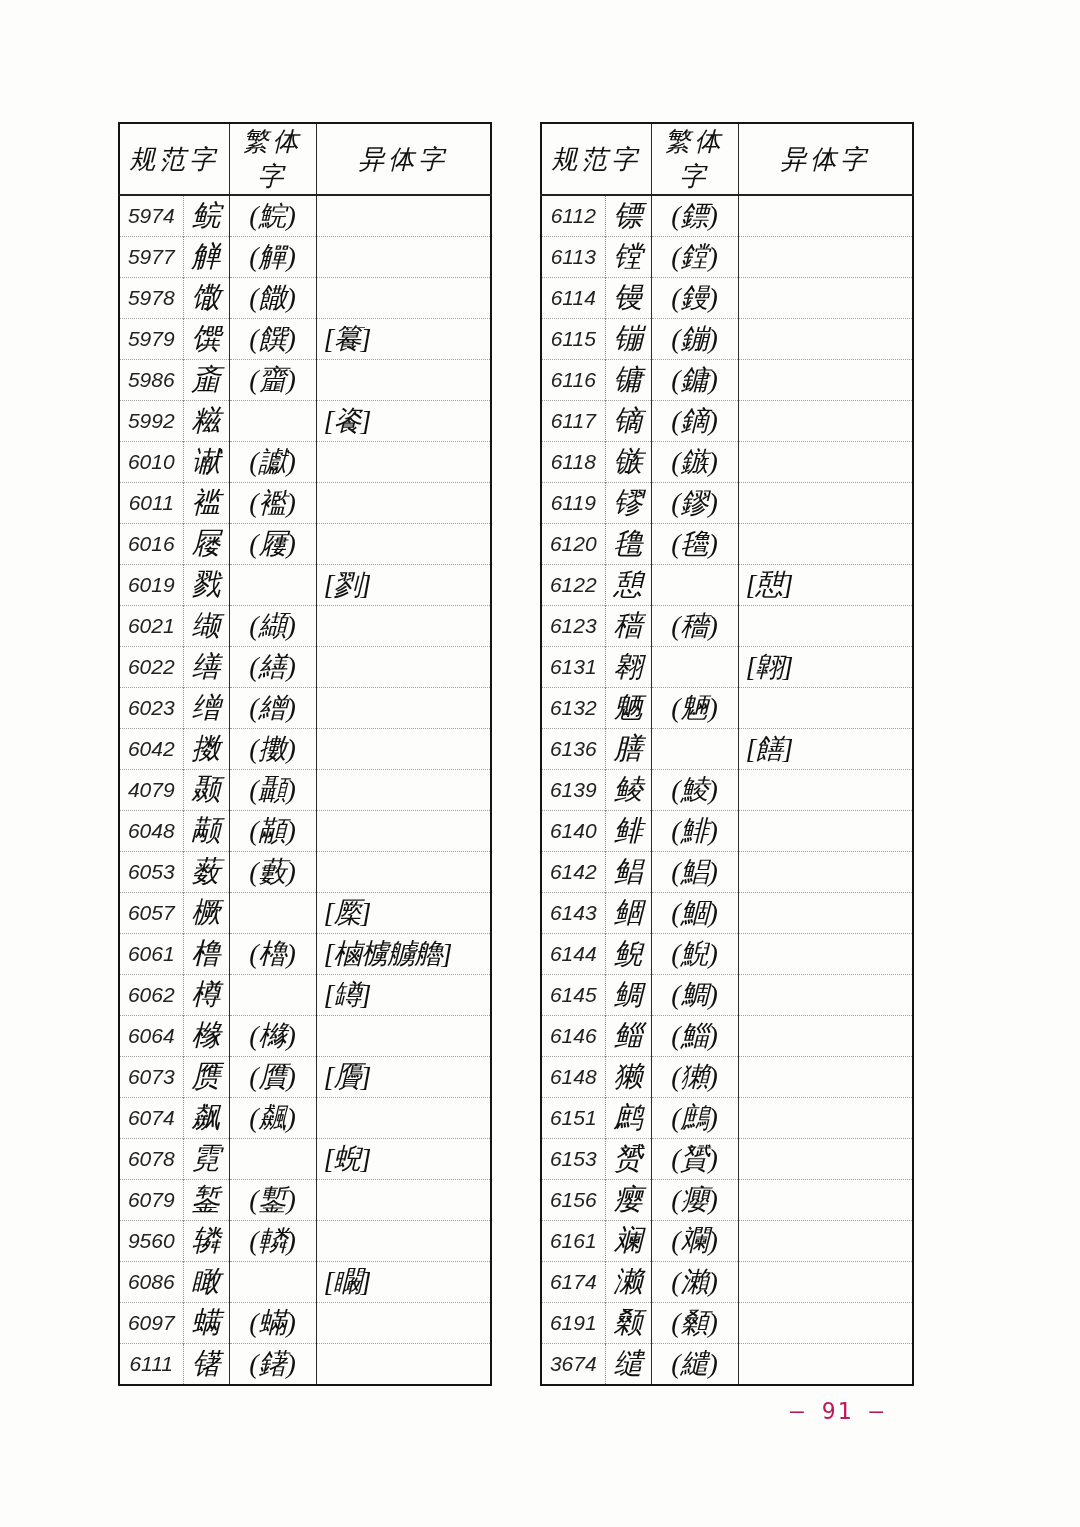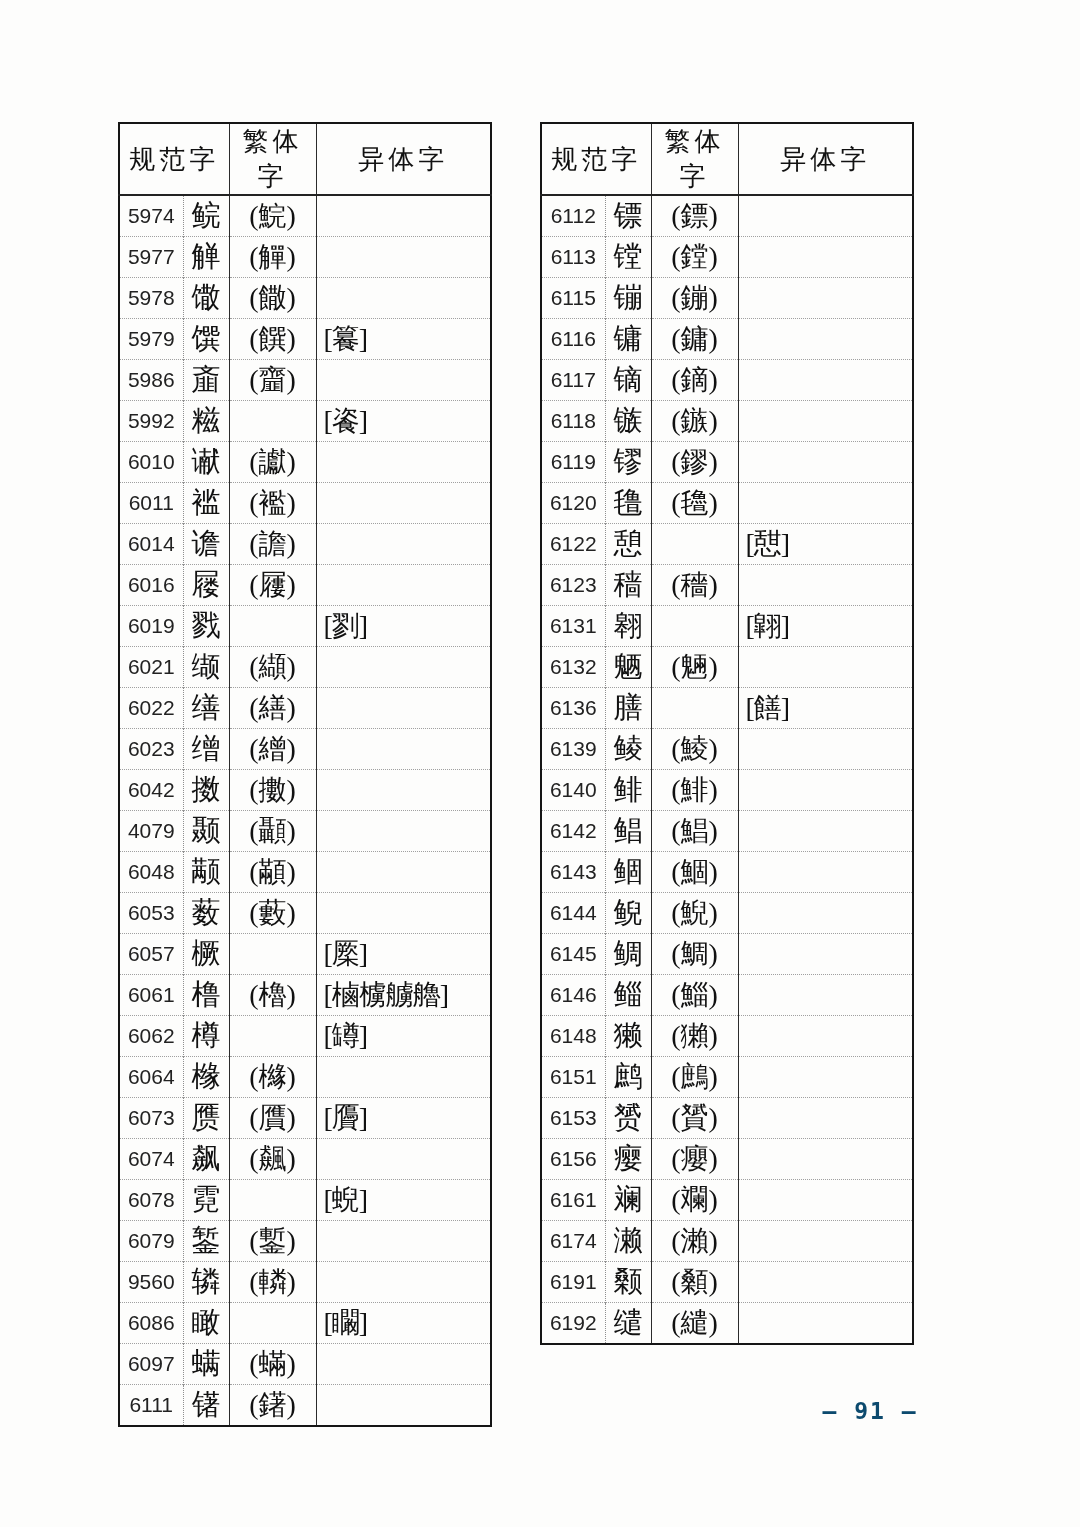--- a/index.html
+++ b/index.html
@@ -19,20 +19,21 @@
     position: absolute;
     inset: 0;
   }
   table.cmp {
     position: absolute;
     top: 122px;
     width: 372px;
     border-collapse: collapse;
     table-layout: fixed;
     background: transparent;
+    font-style: italic;
   }
   table.cmp.left  { left: 118px; }
   table.cmp.right { left: 540px; }
 
   table.cmp, table.cmp th, table.cmp td { box-sizing: border-box; }
 
   table.cmp {
     border: 2.5px solid #151515;
   }
   th.hdr {
@@ -81,26 +82,25 @@
     text-align: left;
     padding-left: 7px;
     color: #111;
     letter-spacing: -1px;
   }
   .footer {
     position: absolute;
     left: 790px;
     top: 1398px;
     width: 160px;
-    text-align: center;
+    text-align: left;
     font-family: "DejaVu Sans Mono", "Liberation Serif", serif;
     font-size: 23px;
-    color: #0c4a6e;
+    color: #be185d;
     letter-spacing: 2px;
-    font-weight: bold;
   }
 </style>
 </head>
 <body>
 
 <div class="page">
 
   <table class="cmp left">
     <colgroup>
       <col style="width:64px">
@@ -158,26 +158,20 @@
           <td class="cell-trad v-solid">(讞)</td>
           <td class="cell-var"></td>
         </tr>
         <tr>
           <td class="cell-num  v-light">6011</td>
           <td class="cell-std  v-solid">褴</td>
           <td class="cell-trad v-solid">(襤)</td>
           <td class="cell-var"></td>
         </tr>
         <tr>
-          <td class="cell-num  v-light">6014</td>
-          <td class="cell-std  v-solid">谵</td>
-          <td class="cell-trad v-solid">(譫)</td>
-          <td class="cell-var"></td>
-        </tr>
-        <tr>
           <td class="cell-num  v-light">6016</td>
           <td class="cell-std  v-solid">屦</td>
           <td class="cell-trad v-solid">(屨)</td>
           <td class="cell-var"></td>
         </tr>
         <tr>
           <td class="cell-num  v-light">6019</td>
           <td class="cell-std  v-solid">戮</td>
           <td class="cell-trad v-solid"></td>
           <td class="cell-var">[剹]</td>
@@ -320,20 +314,26 @@
           <td class="cell-trad v-solid">(鏢)</td>
           <td class="cell-var"></td>
         </tr>
         <tr>
           <td class="cell-num  v-light">6113</td>
           <td class="cell-std  v-solid">镗</td>
           <td class="cell-trad v-solid">(鏜)</td>
           <td class="cell-var"></td>
         </tr>
         <tr>
+          <td class="cell-num  v-light">6114</td>
+          <td class="cell-std  v-solid">镘</td>
+          <td class="cell-trad v-solid">(鏝)</td>
+          <td class="cell-var"></td>
+        </tr>
+        <tr>
           <td class="cell-num  v-light">6115</td>
           <td class="cell-std  v-solid">镚</td>
           <td class="cell-trad v-solid">(鏰)</td>
           <td class="cell-var"></td>
         </tr>
         <tr>
           <td class="cell-num  v-light">6116</td>
           <td class="cell-std  v-solid">镛</td>
           <td class="cell-trad v-solid">(鏞)</td>
           <td class="cell-var"></td>
@@ -470,21 +470,21 @@
           <td class="cell-trad v-solid">(瀨)</td>
           <td class="cell-var"></td>
         </tr>
         <tr>
           <td class="cell-num  v-light">6191</td>
           <td class="cell-std  v-solid">颡</td>
           <td class="cell-trad v-solid">(顙)</td>
           <td class="cell-var"></td>
         </tr>
         <tr>
-          <td class="cell-num  v-light">6192</td>
+          <td class="cell-num  v-light">3674</td>
           <td class="cell-std  v-solid">缱</td>
           <td class="cell-trad v-solid">(繾)</td>
           <td class="cell-var"></td>
         </tr>
       </tbody>
   </table>
 
   <div class="footer">— 91 —</div>
 
 </div>

